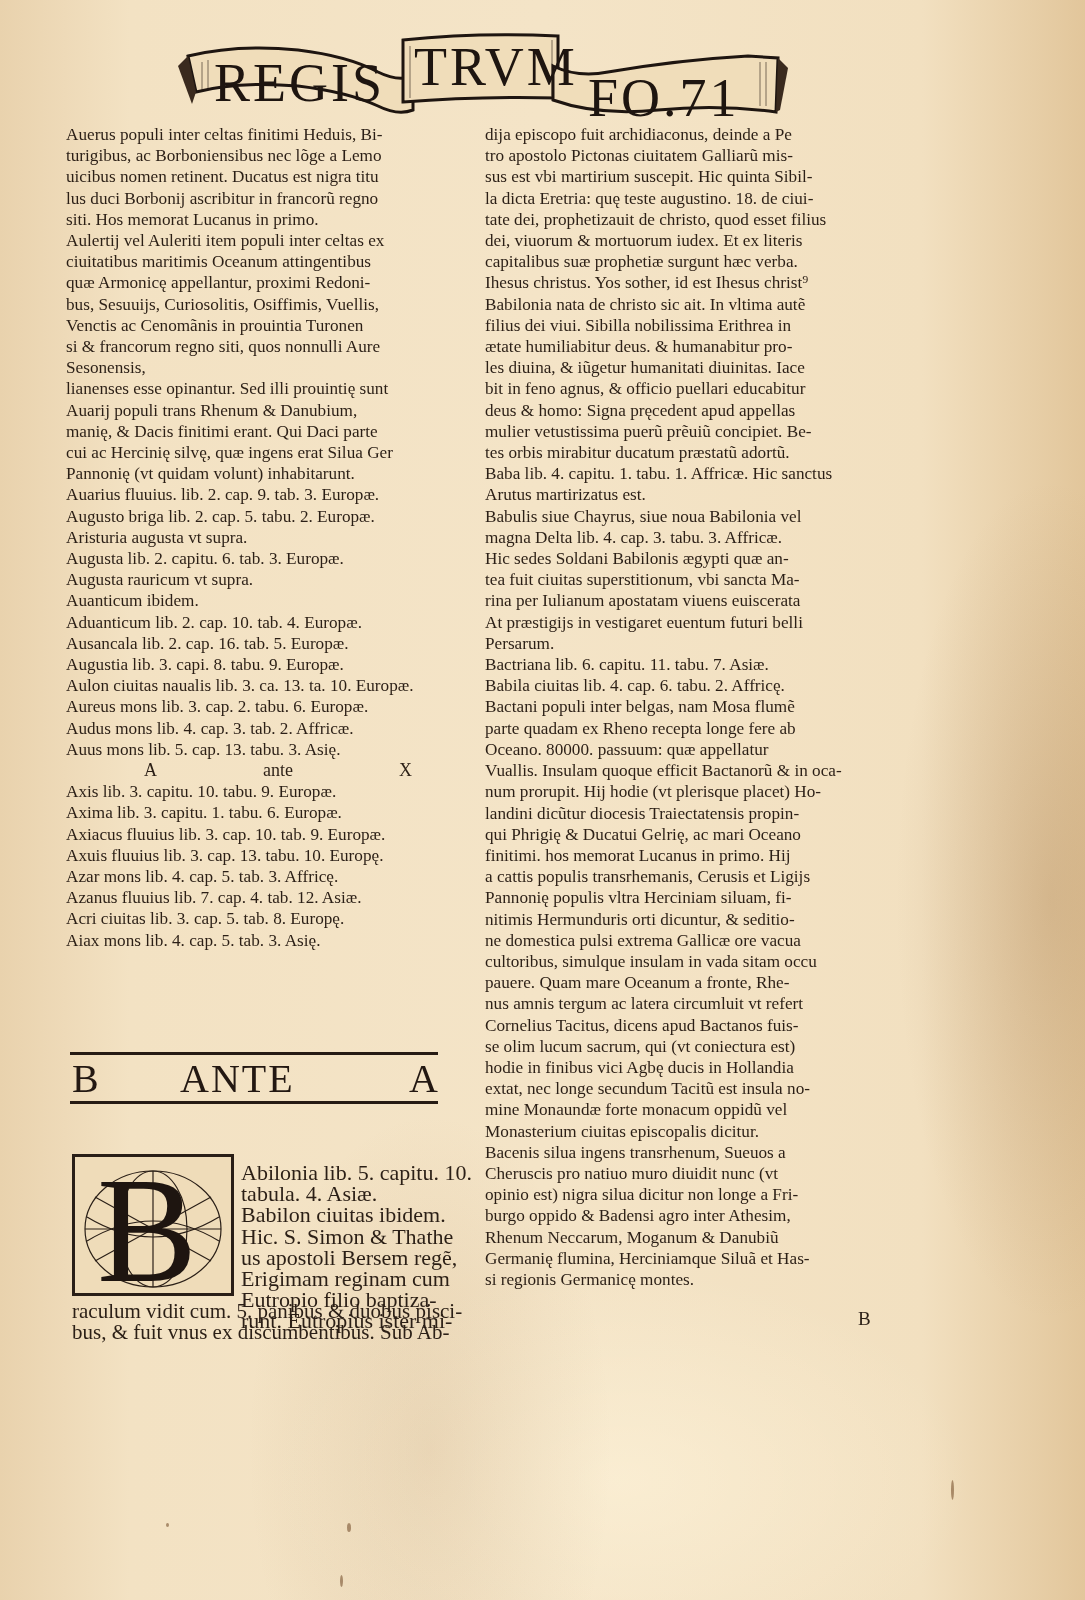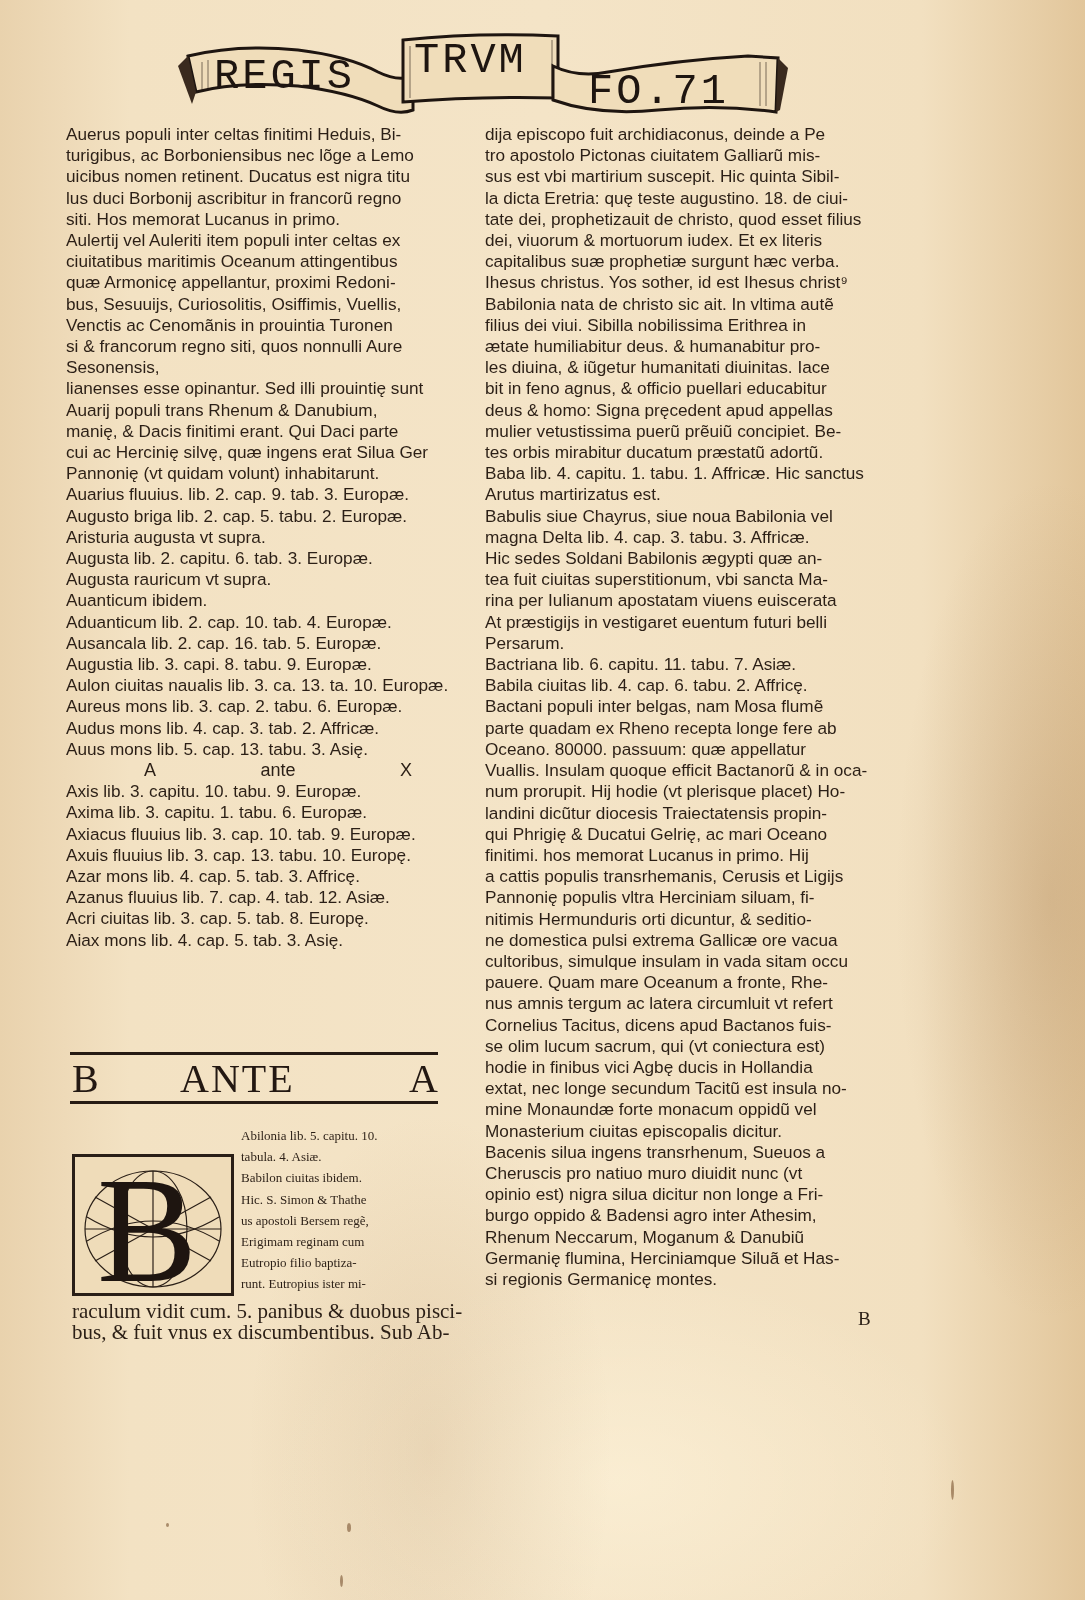--- a/index.html
+++ b/index.html
@@ -14,29 +14,29 @@
     background:
       radial-gradient(ellipse 260px 480px at 430px 1450px, rgba(165,120,70,0.16), transparent 70%),
       radial-gradient(ellipse 220px 600px at 1050px 900px, rgba(150,105,60,0.22), transparent 70%),
       radial-gradient(ellipse 500px 300px at 620px 1480px, rgba(255,245,220,0.55), transparent 70%),
       linear-gradient(90deg, #e9d2ad 0%, #f3e2c3 12%, #f4e4c7 50%, #f2e0c0 85%, #e2c69b 100%);
   }
   
   .banner { position: absolute; left: 178px; top: 26px; width: 610px; height: 96px; }
   .banner svg { position: absolute; left: 0; top: 0; }
   .banner-word {
-    position: absolute; font-family: Liberation Mono, monospace; color: #1e1510;
-    letter-spacing: 3px; font-size: 42px; line-height: 1;
+    position: absolute; font-family: Liberation Serif, serif; color: #1e1510;
+    letter-spacing: 3px; font-size: 54px; line-height: 1;
   }
   .w1 { left: 36px; top: 30px; }
   .w2 { left: 236px; top: 14px; }
   .w3 { left: 410px; top: 36px; margin-top: 9px; }
 
   .col {
-    position: absolute; font-family: Liberation Sans, sans-serif;
+    position: absolute; font-family: Liberation Serif, serif;
     font-size: 17.2px; line-height: 21.2px; color: #2b1f16;
   }
   .col-left { left: 66px; top: 124px; width: 380px; }
   .col-right { left: 485px; top: 124px; width: 385px; }
   .col p { margin: 0; white-space: nowrap; }
   .sub-heading {
     display: flex; justify-content: space-between; width: 300px; margin: 0 0 0 18px;
     font-size: 18px; line-height: 21px;
   }
 
@@ -51,22 +51,22 @@
   .sh-left { left: 2px; }
   .sh-mid { left: 110px; letter-spacing: 2px; }
   .sh-right { right: 0; }
 
   .initial-box {
     position: absolute; left: 72px; top: 1154px; width: 162px; height: 142px;
     border: 3px solid #2a1f17; box-sizing: border-box; background: #efdcb9;
   }
   .initial-box svg { position: absolute; left: 0; top: 0; }
   .initial-text {
-    position: absolute; left: 241px; top: 1125px; width: 200px;
-    font-family: "Liberation Serif", serif; font-size: 13px; line-height: 21.2px; color: #2b1f16;
+    position: absolute; left: 241px; top: 1162px; width: 200px;
+    font-family: "Liberation Serif", serif; font-size: 22px; line-height: 21.2px; color: #2b1f16;
   }
   .initial-text p, .after-initial p { margin: 0; white-space: nowrap; }
   .after-initial {
     position: absolute; left: 72px; top: 1301px; width: 370px;
     font-family: "Liberation Serif", serif; font-size: 21px; line-height: 21.2px; color: #2b1f16;
   }
   .signature {
     position: absolute; left: 858px; top: 1308px;
     font-family: "Liberation Serif", serif; font-size: 19px; color: #2b1f16;
   }

